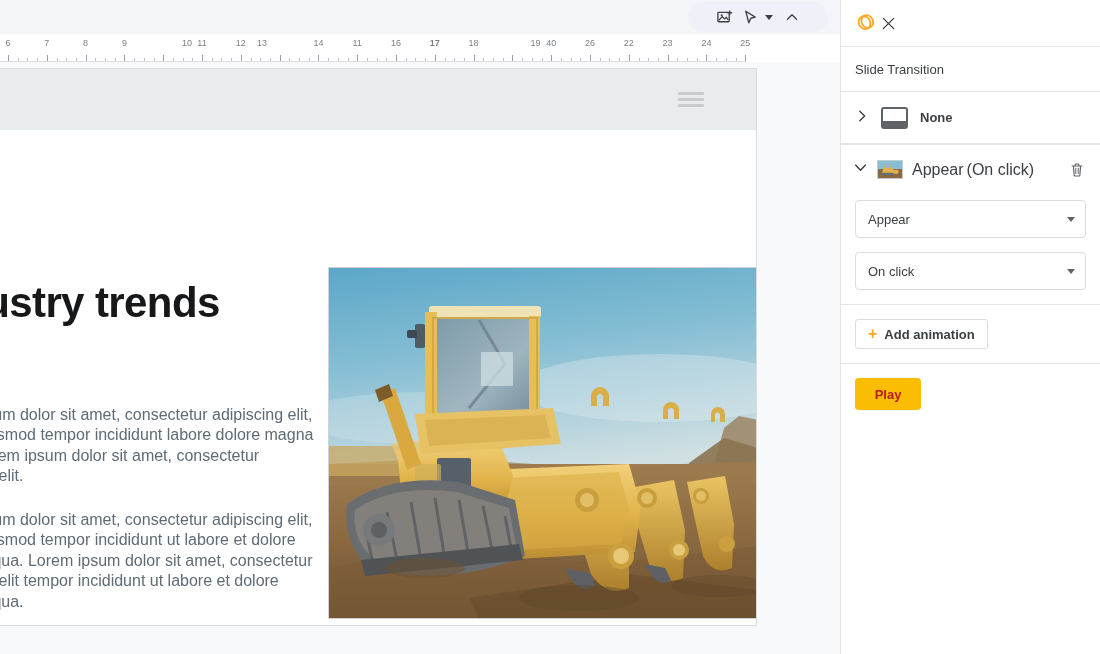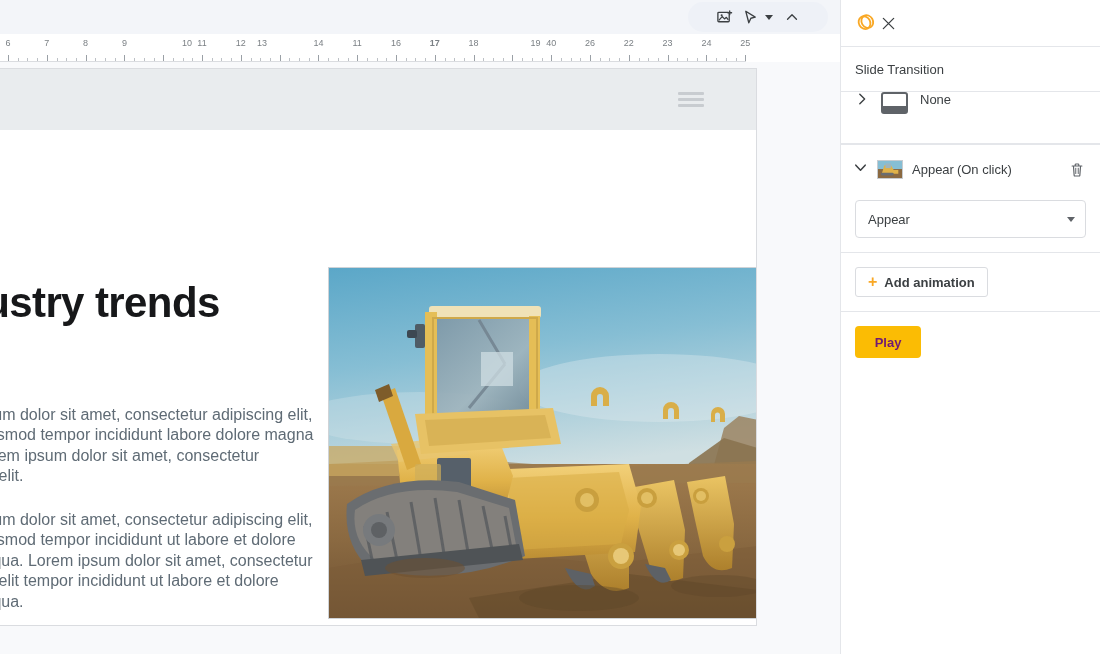--- a/index.html
+++ b/index.html
@@ -161,22 +161,22 @@
     display: flex; align-items: center; justify-content: center;
   }
 
   .pnl-section-label {
     height: 44px; display: flex; align-items: center;
     padding: 0 14px; box-sizing: border-box;
     font-size: 13px; color: #3c4043;
   }
 
   #transition-row {
-    height: 51px; display: flex; 
-    padding: 0 14px; box-sizing: border-box; cursor: pointer; gap: 12px;
+    height: 51px; display: flex; align-items: center;
+    padding: 0 14px; box-sizing: border-box; cursor: pointer; gap: 12px; font-weight: bold;
   }
   #transition-name { font-size: 13px; color: #3c4043; }
   .slide-icon-box {
     width: 27px; height: 22px;
     border: 2px solid #5f6368; border-radius: 3px;
     box-sizing: border-box; position: relative;
     background: #fff;
   }
   .slide-icon-box::after {
     content: ""; position: absolute; left: 0; right: 0; bottom: 0;
@@ -185,21 +185,21 @@
 
   #anim-row {
     height: 49px; display: flex; align-items: center;
     padding: 0 12px; box-sizing: border-box; gap: 9px;
   }
   #anim-thumb {
     width: 26px; height: 19px; overflow: hidden;
     border: 1px solid #c7ccd1; box-sizing: border-box; flex: none;
   }
   #anim-thumb svg { width: 100%; height: 100%; display: block; }
-  #anim-label { font-size: 13px; color: #3c4043; flex: 1; white-space: nowrap; }
+  #anim-label { font-size: 16px; color: #3c4043; flex: 1; white-space: nowrap; }
   #anim-label .trigger { color: #3c4043; margin-left: 3px; }
   #anim-delete { width: 22px; height: 22px; cursor: pointer;
     display: flex; align-items: center; justify-content: center; }
 
   .dropdown {
     margin: 0 14px 14px 14px;
     height: 38px;
     border: 1px solid #dadce0; border-radius: 4px;
     display: flex; align-items: center;
     padding: 0 10px 0 12px; box-sizing: border-box;
@@ -221,21 +221,21 @@
     border: 1px solid #dadce0; border-radius: 3px;
     background: #fff; cursor: pointer;
     font-size: 13px; font-weight: bold; color: #3c4043;
   }
   #add-plus { color: #f9a825; font-size: 16px; font-weight: bold; line-height: 1; }
 
   #play-wrap { padding: 14px; }
   #play-button {
     width: 66px; height: 32px;
     background: #fbbc04; border: none; border-radius: 4px;
-    font-size: 13px; font-weight: bold; color: #701a75;
+    font-size: 13px; font-weight: bold; color: #b91c1c;
     cursor: pointer;
     font-family: "Liberation Sans", sans-serif;
   }
 </style>
 </head>
 <body>
 
 <div id="app">
 
   <div id="editor">
@@ -567,20 +567,24 @@
           <path d="M7.6 7 V13 M10.4 7 V13" stroke="#5f6368" stroke-width="1.1" stroke-linecap="round"></path>
         </svg>
       </span>
     </div>
 
     <div class="dropdown" id="dd-effect">
       <span class="dd-val">Appear</span>
       <span class="dd-caret"></span>
     </div>
 
+    <div class="dropdown" id="dd-trigger">
+      <span class="dd-val">On click</span>
+      <span class="dd-caret"></span>
+    </div>
 
     <div class="pnl-divider"></div>
 
     <div id="add-anim-wrap">
       <div id="add-animation">
         <span id="add-plus">+</span>
         <span>Add animation</span>
       </div>
     </div>
 

